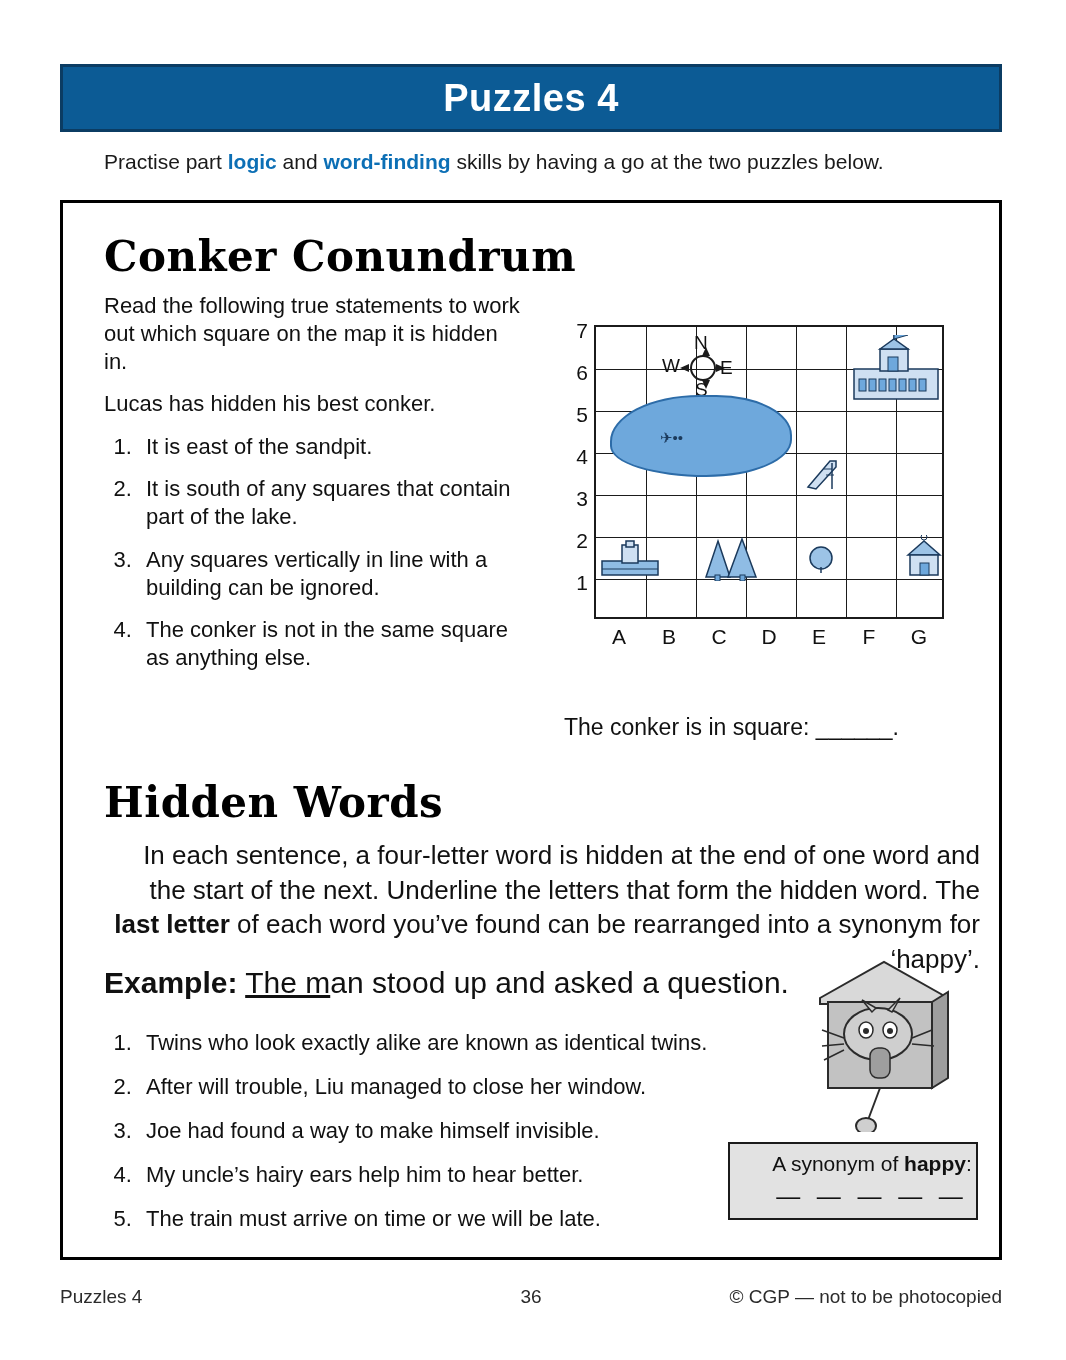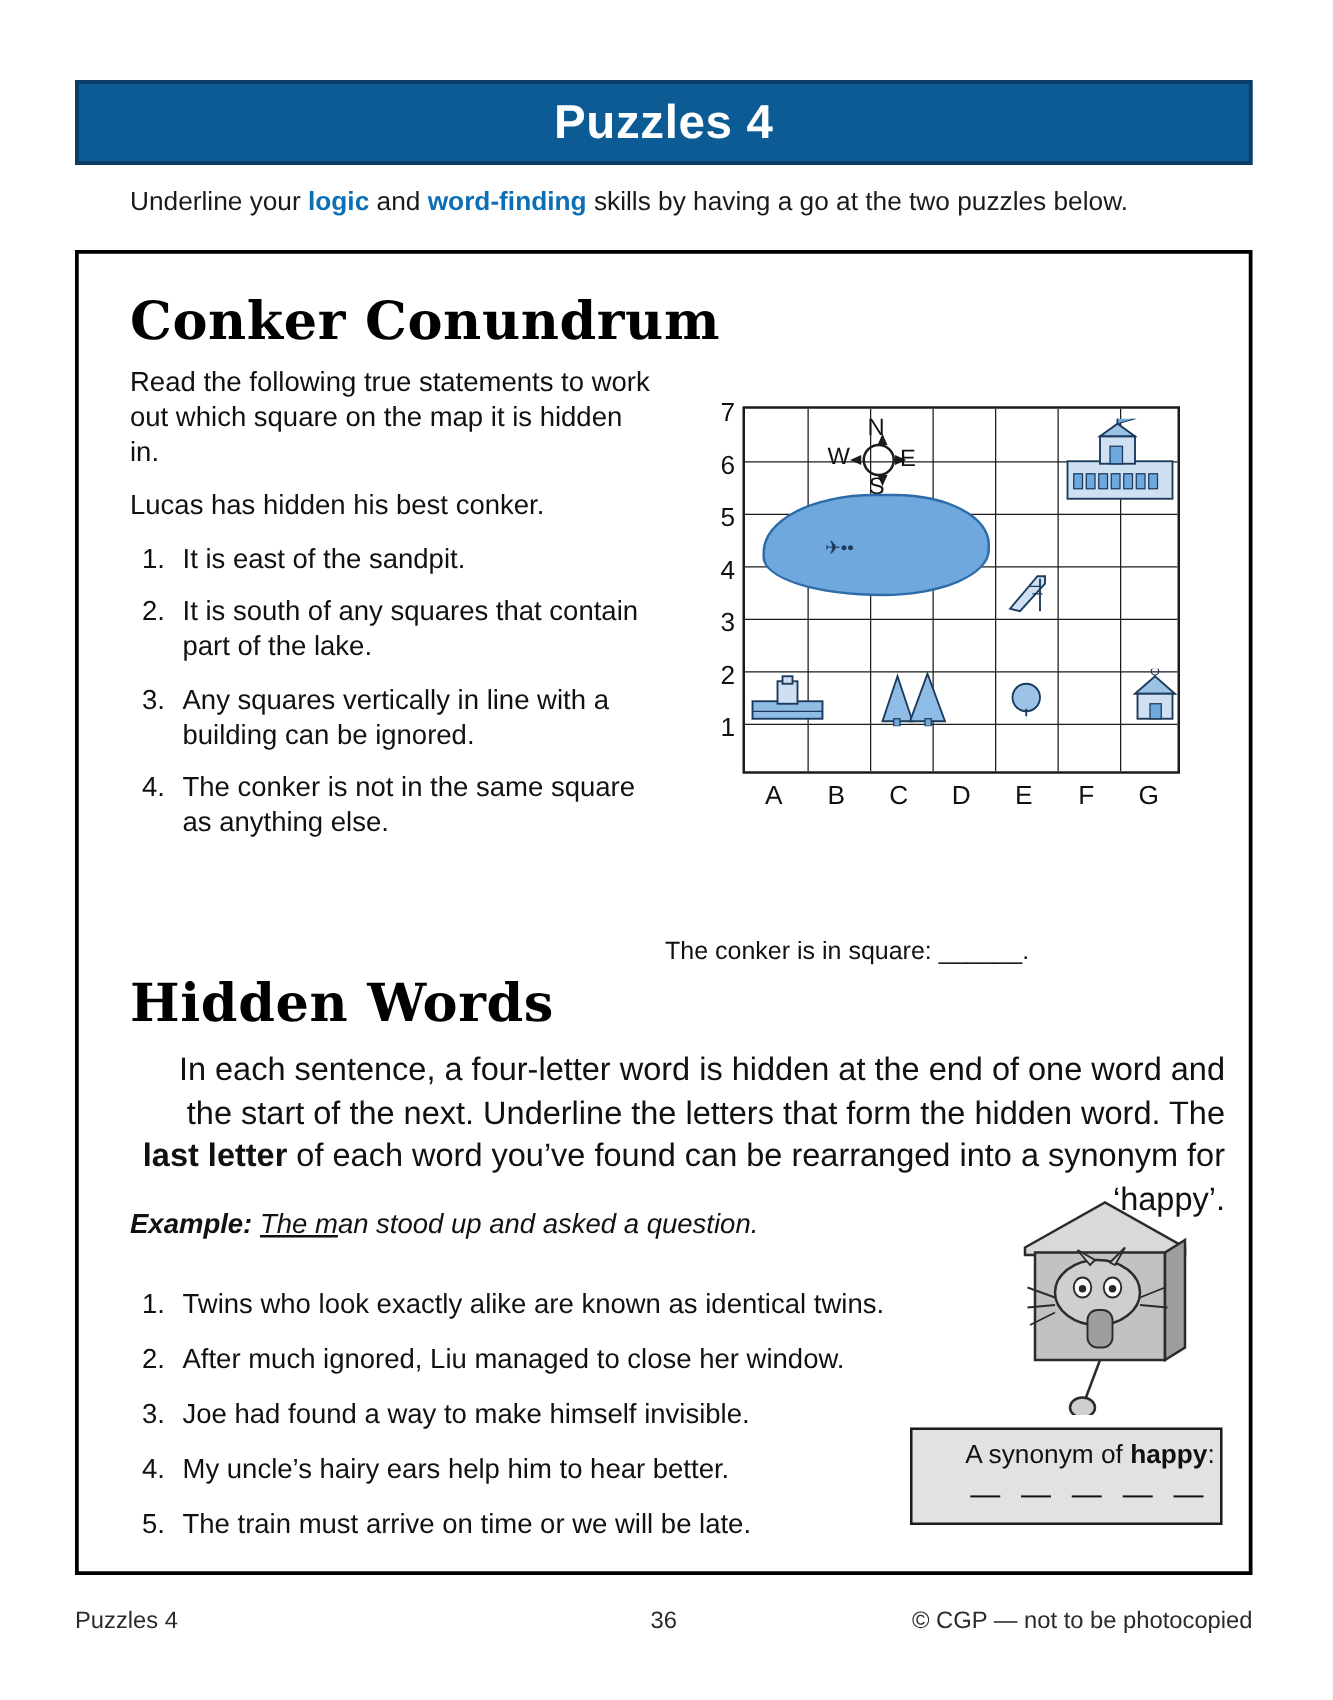--- a/index.html
+++ b/index.html
@@ -201,39 +201,37 @@
     border: 2px solid #2d6ca8;
     border-radius: 52% 44% 50% 56% / 60% 52% 48% 40%;
   }
   .duck {
     position: absolute; left: 48px; top: 32px;
     color: #1b3a5c; font-size: 15px;
   }
 
   .conker-answer {
     position: absolute;
-    left: 532px; top: 714px;
-    font-size: 20px;
-    margin-top: 36px;
+    left: 564px; top: 714px;
+    font-size: 23px;
   }
 
   .hidden-intro {
     position: absolute;
     left: 104px; top: 838px;
     width: 876px;
     font-size: 26px;
     line-height: 1.33;
     text-align: right;
   }
   .example {
     position: absolute;
     left: 104px; top: 966px;
     width: 700px;
-    font-size: 22px;
-    font-style: italic;
+    font-size: 30px;
   }
   .example u { text-decoration: underline; }
 
   ol.hidden-list {
     position: absolute;
     left: 104px; top: 1030px;
     width: 620px;
     margin: 0;
     padding: 0 0 0 34px;
     font-size: 22px;
@@ -285,21 +283,21 @@
 <body>
 
 <div class="page">
   <div class="page-margin"></div>
 
   <div class="banner">
     <div class="banner-title">Puzzles 4</div>
   </div>
 
   <div class="intro">
-    <span>Underline your </span><b class="blue">logic</b><span> and </span><b class="blue">word-finding</b><span> skills by having a go at the two puzzles below.</span>
+    <span>Practise part </span><b class="blue">logic</b><span> and </span><b class="blue">word-finding</b><span> skills by having a go at the two puzzles below.</span>
   </div>
 
   <div class="mainbox"></div>
 
   <div class="h-title h-conker">Conker Conundrum</div>
 
   <div class="conker-left body-text">
     <p>Read the following true statements to work out which square on the map it is hidden in.</p>
     <p>Lucas has hidden his best conker.</p>
     <ol class="statements">
@@ -419,21 +417,21 @@
     <span>In each sentence, a four-letter word is hidden at the end of one word and the start of the next.  Underline the letters that form the hidden word.  The </span><b>last letter</b><span> of each word you’ve found can be rearranged into a synonym for ‘happy’.</span>
   </div>
 
   <div class="example">
     <b>Example:</b>
     <u>The m</u><span>an stood up and asked a question.</span>
   </div>
 
   <ol class="hidden-list">
     <li>Twins who look exactly alike are known as identical twins.</li>
-    <li>After much ignored, Liu managed to close her window.</li>
+    <li>After will trouble, Liu managed to close her window.</li>
     <li>Joe had found a way to make himself invisible.</li>
     <li>My uncle’s hairy ears help him to hear better.</li>
     <li>The train must arrive on time or we will be late.</li>
   </ol>
 
   <svg class="clock" viewBox="0 0 180 180">
     <polygon points="20,46 84,10 148,46 148,52 20,52" fill="#d9d9d9" stroke="#2b2b2b" stroke-width="2"></polygon>
     <rect x="28" y="50" width="104" height="86" fill="#c2c2c2" stroke="#2b2b2b" stroke-width="2"></rect>
     <polygon points="132,50 148,40 148,126 132,136" fill="#9e9e9e" stroke="#2b2b2b" stroke-width="2"></polygon>
     <ellipse cx="78" cy="82" rx="34" ry="26" fill="#cfcfcf" stroke="#2b2b2b" stroke-width="2"></ellipse>

